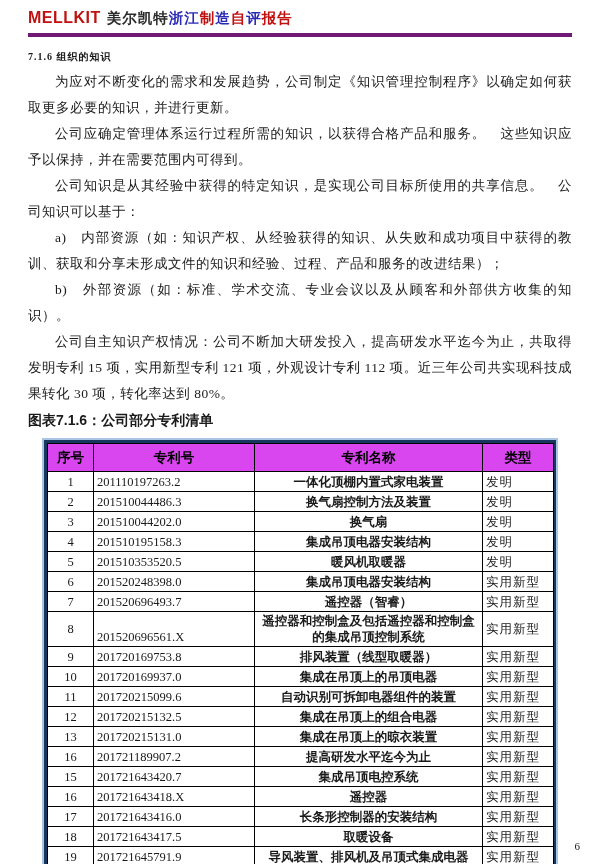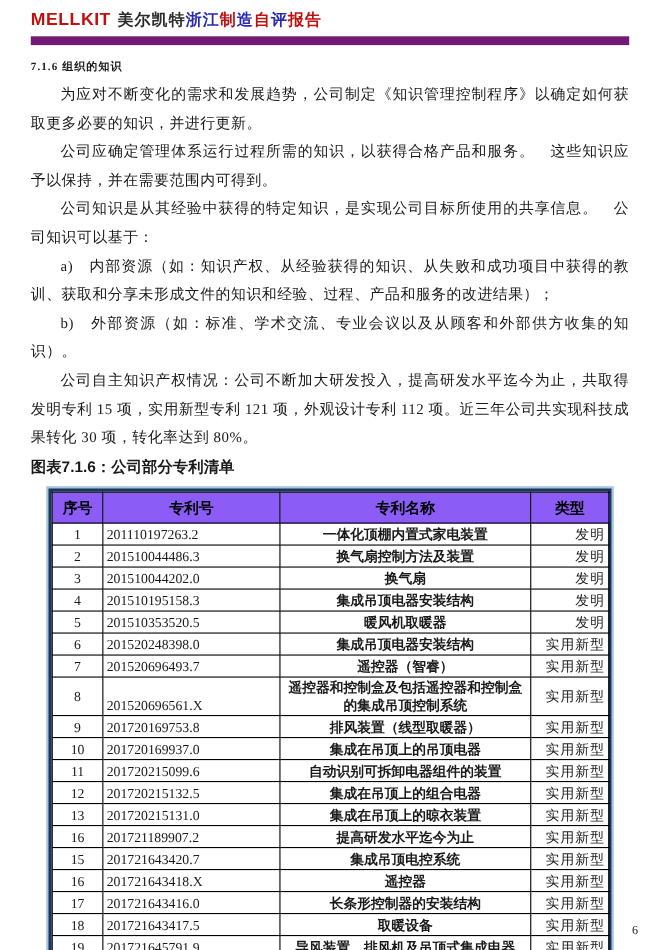--- a/index.html
+++ b/index.html
@@ -8,23 +8,23 @@
     width: 600px; height: 864px;
     position: relative;
     font-family: "Liberation Serif", "DejaVu Serif", serif;
     color: #1a1a1a;
     overflow: hidden;
   }
   .page { padding: 9px 28px 0 28px; }
 
   
   .doc-header {
-    display: flex; align-items: center; gap: 6px;
+    display: flex; align-items: flex-start; gap: 6px;
     padding-bottom: 5px;
-    border-bottom: 8px solid #701a75;
+    border-bottom: 4px solid #701a75;
   }
   .brand {
     font-family: "Liberation Sans", "DejaVu Sans", sans-serif;
     font-size: 16px; font-weight: bold; letter-spacing: 0.5px;
   }
   .header-title { font-size: 14.5px; font-weight: bold; letter-spacing: 1px; }
   .header-title span { display: inline; }
 
   
   .section-heading {
@@ -58,39 +58,39 @@
   table.patent {
     width: 100%;
     border-collapse: collapse;
     table-layout: fixed;
   }
   table.patent col.c-seq  { width: 46px; }
   table.patent col.c-num  { width: 161px; }
   table.patent col.c-name { width: 228px; }
   table.patent col.c-type { width: 71px; }
   table.patent th {
-    background: #8b5cf6;
+    background: #d946ef;
     color: #000;
     font-family: "Liberation Sans", "DejaVu Sans", sans-serif;
     font-size: 13.5px; font-weight: bold;
     height: 28px;
     border: 1px solid #000;
     text-align: center;
   }
   table.patent td {
     border: 1px solid #000;
     font-size: 12.5px;
     height: 20px;
     padding: 1px 3px;
     line-height: 16px;
   }
   td.seq  { text-align: center; }
   td.num  { text-align: left; vertical-align: bottom; padding-bottom: 2px; }
   td.name { text-align: center; vertical-align: middle; font-weight: bold; }
-  td.type { text-align: right; font-size: 13.5px; letter-spacing: 1px; }
+  td.type { text-align: left; font-size: 13.5px; letter-spacing: 1px; }
 
   
   .page-number {
     position: absolute;
     right: 20px; bottom: 12px;
     font-size: 11px;
   }
 </style>
 </head>
 <body>

